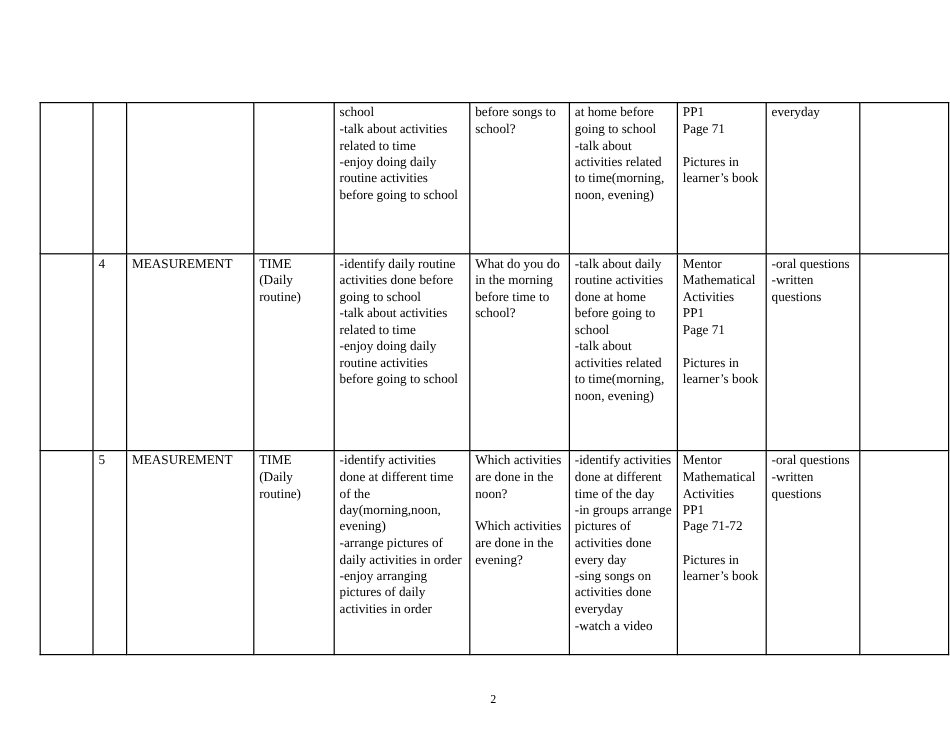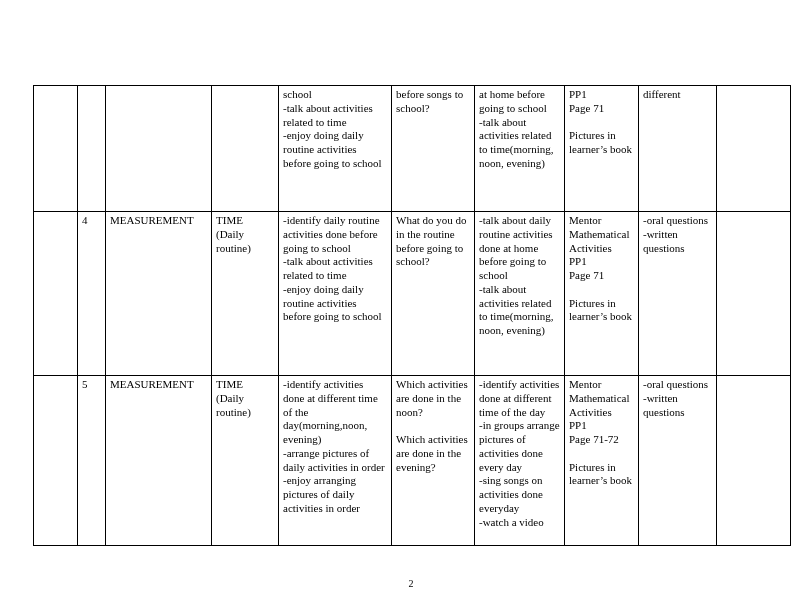--- a/index.html
+++ b/index.html
@@ -74,33 +74,33 @@
         <td>school
 -talk about activities related to time
 -enjoy doing daily routine activities before going to school</td>
         <td>before songs to school?</td>
         <td>at home before going to school
 -talk about activities related to time(morning, noon, evening)</td>
         <td>PP1
 Page 71
 
 Pictures in learner’s book</td>
-        <td>different</td>
+        <td>everyday</td>
         <td></td>
       </tr>
       <tr class="r2">
         <td></td>
         <td>4</td>
         <td>MEASUREMENT</td>
         <td>TIME
 (Daily routine)</td>
         <td>-identify daily routine activities done before going to school
 -talk about activities related to time
 -enjoy doing daily routine activities before going to school</td>
-        <td>What do you do in the routine before going to school?</td>
+        <td>What do you do in the morning before time to school?</td>
         <td>-talk about daily routine activities done at home before going to school
 -talk about activities related to time(morning, noon, evening)</td>
         <td>Mentor Mathematical Activities
 PP1
 Page 71
 
 Pictures in learner’s book</td>
         <td>-oral questions
 -written questions</td>
         <td></td>

